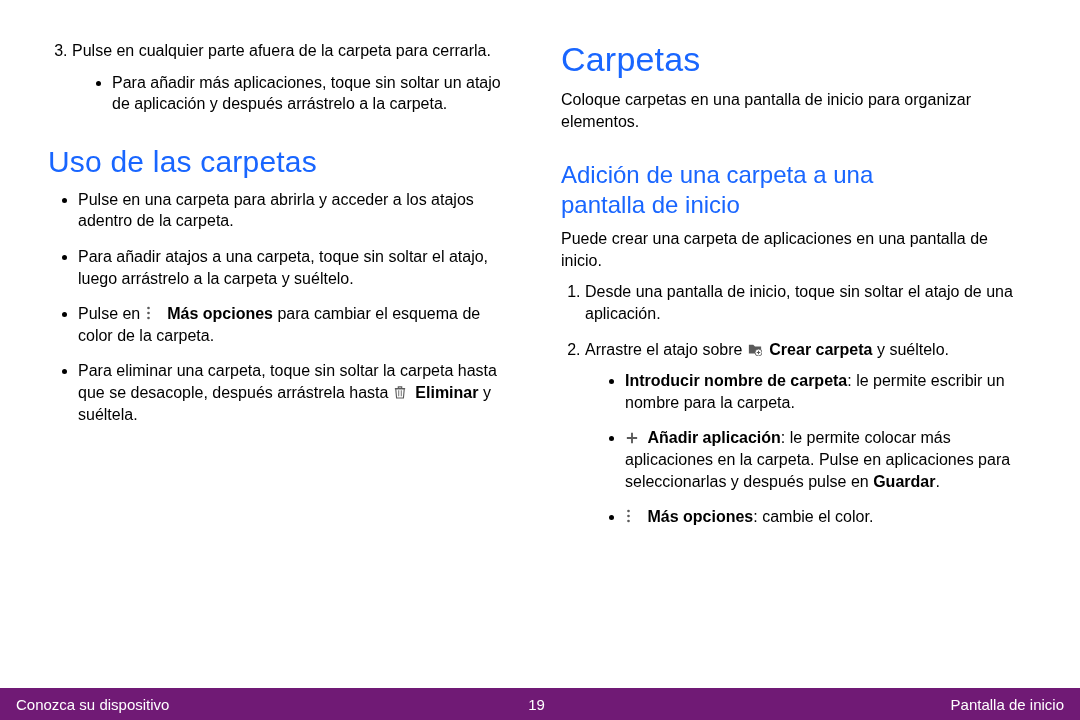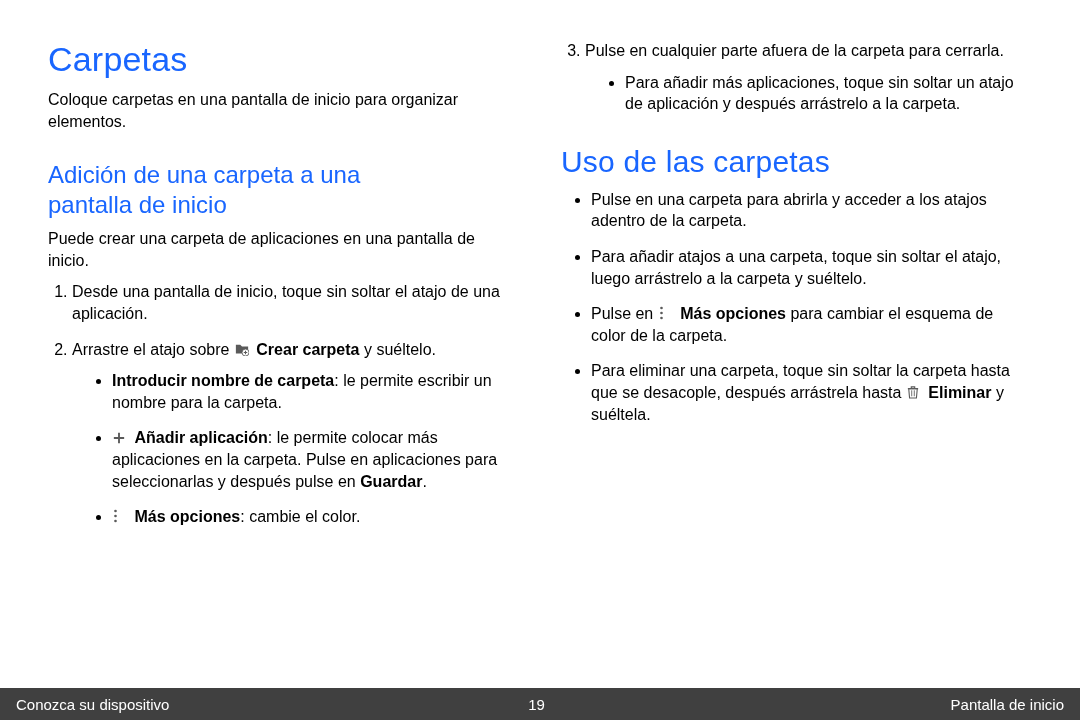--- a/index.html
+++ b/index.html
@@ -59,35 +59,78 @@
     display: inline-block;
     width: 14px;
     height: 14px;
     vertical-align: -1px;
     margin: 0 3px 0 1px;
   }
   .footer {
     position: absolute;
     left: 0; right: 0; bottom: 0;
     height: 32px;
-    background: #404040;
+    background: #701a75;
     color: #fff;
     display: flex;
     align-items: center;
     justify-content: space-between;
     font-size: 15px;
     padding: 0 16px;
   }
   .footer .center { position: absolute; left:0; right:7px; text-align:center; }
   svg { display: inline; }
 </style>
 </head>
 <body>
 
 <div class="page">
+
+  <div class="col">
+    <ol class="n-list-cont p" start="3">
+      <li>
+        <span>Pulse en cualquier parte afuera de la carpeta para cerrarla.</span>
+        <ul class="b-list-sub">
+          <li>Para añadir más aplicaciones, toque sin soltar un atajo de aplicación y después arrástrelo a la carpeta.</li>
+        </ul>
+      </li>
+    </ol>
+
+    <div style="height:16px"></div>
+    <div class="h1" style="font-size:30px">Uso de las carpetas</div>
+
+    <ul class="b-list p" style="padding-left:30px">
+      <li>Pulse en una carpeta para abrirla y acceder a los atajos adentro de la carpeta.</li>
+      <li>Para añadir atajos a una carpeta, toque sin soltar el atajo, luego arrástrelo a la carpeta y suéltelo.</li>
+      <li>
+        <span>Pulse en </span>
+        <span class="icon">
+          <svg viewBox="0 0 6 16" width="5" height="14">
+              <circle cx="3" cy="2" r="1.6" fill="#5a5a5a"></circle>
+              <circle cx="3" cy="8" r="1.6" fill="#5a5a5a"></circle>
+              <circle cx="3" cy="14" r="1.6" fill="#5a5a5a"></circle>
+            </svg>
+        </span>
+        <span class="bold">Más opciones</span>
+        <span> para cambiar el esquema de color de la carpeta.</span>
+      </li>
+      <li>
+        <span>Para eliminar una carpeta, toque sin soltar la carpeta hasta que se desacople, después arrástrela hasta </span>
+        <span class="icon">
+          <svg viewBox="0 0 14 16" width="12" height="14">
+              <path d="M2 4h10l-1 11H3z" fill="none" stroke="#5a5a5a" stroke-width="1.3"></path>
+              <path d="M1 4h12M5 4V2h4v2" fill="none" stroke="#5a5a5a" stroke-width="1.3"></path>
+              <path d="M5.5 6v7M8.5 6v7" stroke="#5a5a5a" stroke-width="1"></path>
+            </svg>
+        </span>
+        <span class="bold">Eliminar</span>
+        <span> y suéltela.</span>
+      </li>
+    </ul>
+  </div>
 
   <div class="col">
     <div class="h1">Carpetas</div>
     <p class="intro">Coloque carpetas en una pantalla de inicio para organizar elementos.</p>
 
     <div class="h2">
       <span>Adición de una carpeta a una</span><br>
       <span>pantalla de inicio</span>
     </div>
     <p class="p">Puede crear una carpeta de aplicaciones en una pantalla de inicio.</p>
@@ -125,62 +168,19 @@
                   <circle cx="3" cy="8" r="1.6" fill="#5a5a5a"></circle>
                   <circle cx="3" cy="14" r="1.6" fill="#5a5a5a"></circle>
                 </svg>
             </span>
             <span class="bold">Más opciones</span><span>: cambie el color.</span>
           </li>
         </ul>
       </li>
     </ol>
   </div>
-
-  <div class="col">
-    <ol class="n-list-cont p" start="3">
-      <li>
-        <span>Pulse en cualquier parte afuera de la carpeta para cerrarla.</span>
-        <ul class="b-list-sub">
-          <li>Para añadir más aplicaciones, toque sin soltar un atajo de aplicación y después arrástrelo a la carpeta.</li>
-        </ul>
-      </li>
-    </ol>
-
-    <div style="height:16px"></div>
-    <div class="h1" style="font-size:30px">Uso de las carpetas</div>
-
-    <ul class="b-list p" style="padding-left:30px">
-      <li>Pulse en una carpeta para abrirla y acceder a los atajos adentro de la carpeta.</li>
-      <li>Para añadir atajos a una carpeta, toque sin soltar el atajo, luego arrástrelo a la carpeta y suéltelo.</li>
-      <li>
-        <span>Pulse en </span>
-        <span class="icon">
-          <svg viewBox="0 0 6 16" width="5" height="14">
-              <circle cx="3" cy="2" r="1.6" fill="#5a5a5a"></circle>
-              <circle cx="3" cy="8" r="1.6" fill="#5a5a5a"></circle>
-              <circle cx="3" cy="14" r="1.6" fill="#5a5a5a"></circle>
-            </svg>
-        </span>
-        <span class="bold">Más opciones</span>
-        <span> para cambiar el esquema de color de la carpeta.</span>
-      </li>
-      <li>
-        <span>Para eliminar una carpeta, toque sin soltar la carpeta hasta que se desacople, después arrástrela hasta </span>
-        <span class="icon">
-          <svg viewBox="0 0 14 16" width="12" height="14">
-              <path d="M2 4h10l-1 11H3z" fill="none" stroke="#5a5a5a" stroke-width="1.3"></path>
-              <path d="M1 4h12M5 4V2h4v2" fill="none" stroke="#5a5a5a" stroke-width="1.3"></path>
-              <path d="M5.5 6v7M8.5 6v7" stroke="#5a5a5a" stroke-width="1"></path>
-            </svg>
-        </span>
-        <span class="bold">Eliminar</span>
-        <span> y suéltela.</span>
-      </li>
-    </ul>
-  </div>
 </div>
 
 <div class="footer">
   <span>Conozca su dispositivo</span>
   <span class="center">19</span>
   <span>Pantalla de inicio</span>
 </div>
 
 </body></html>

